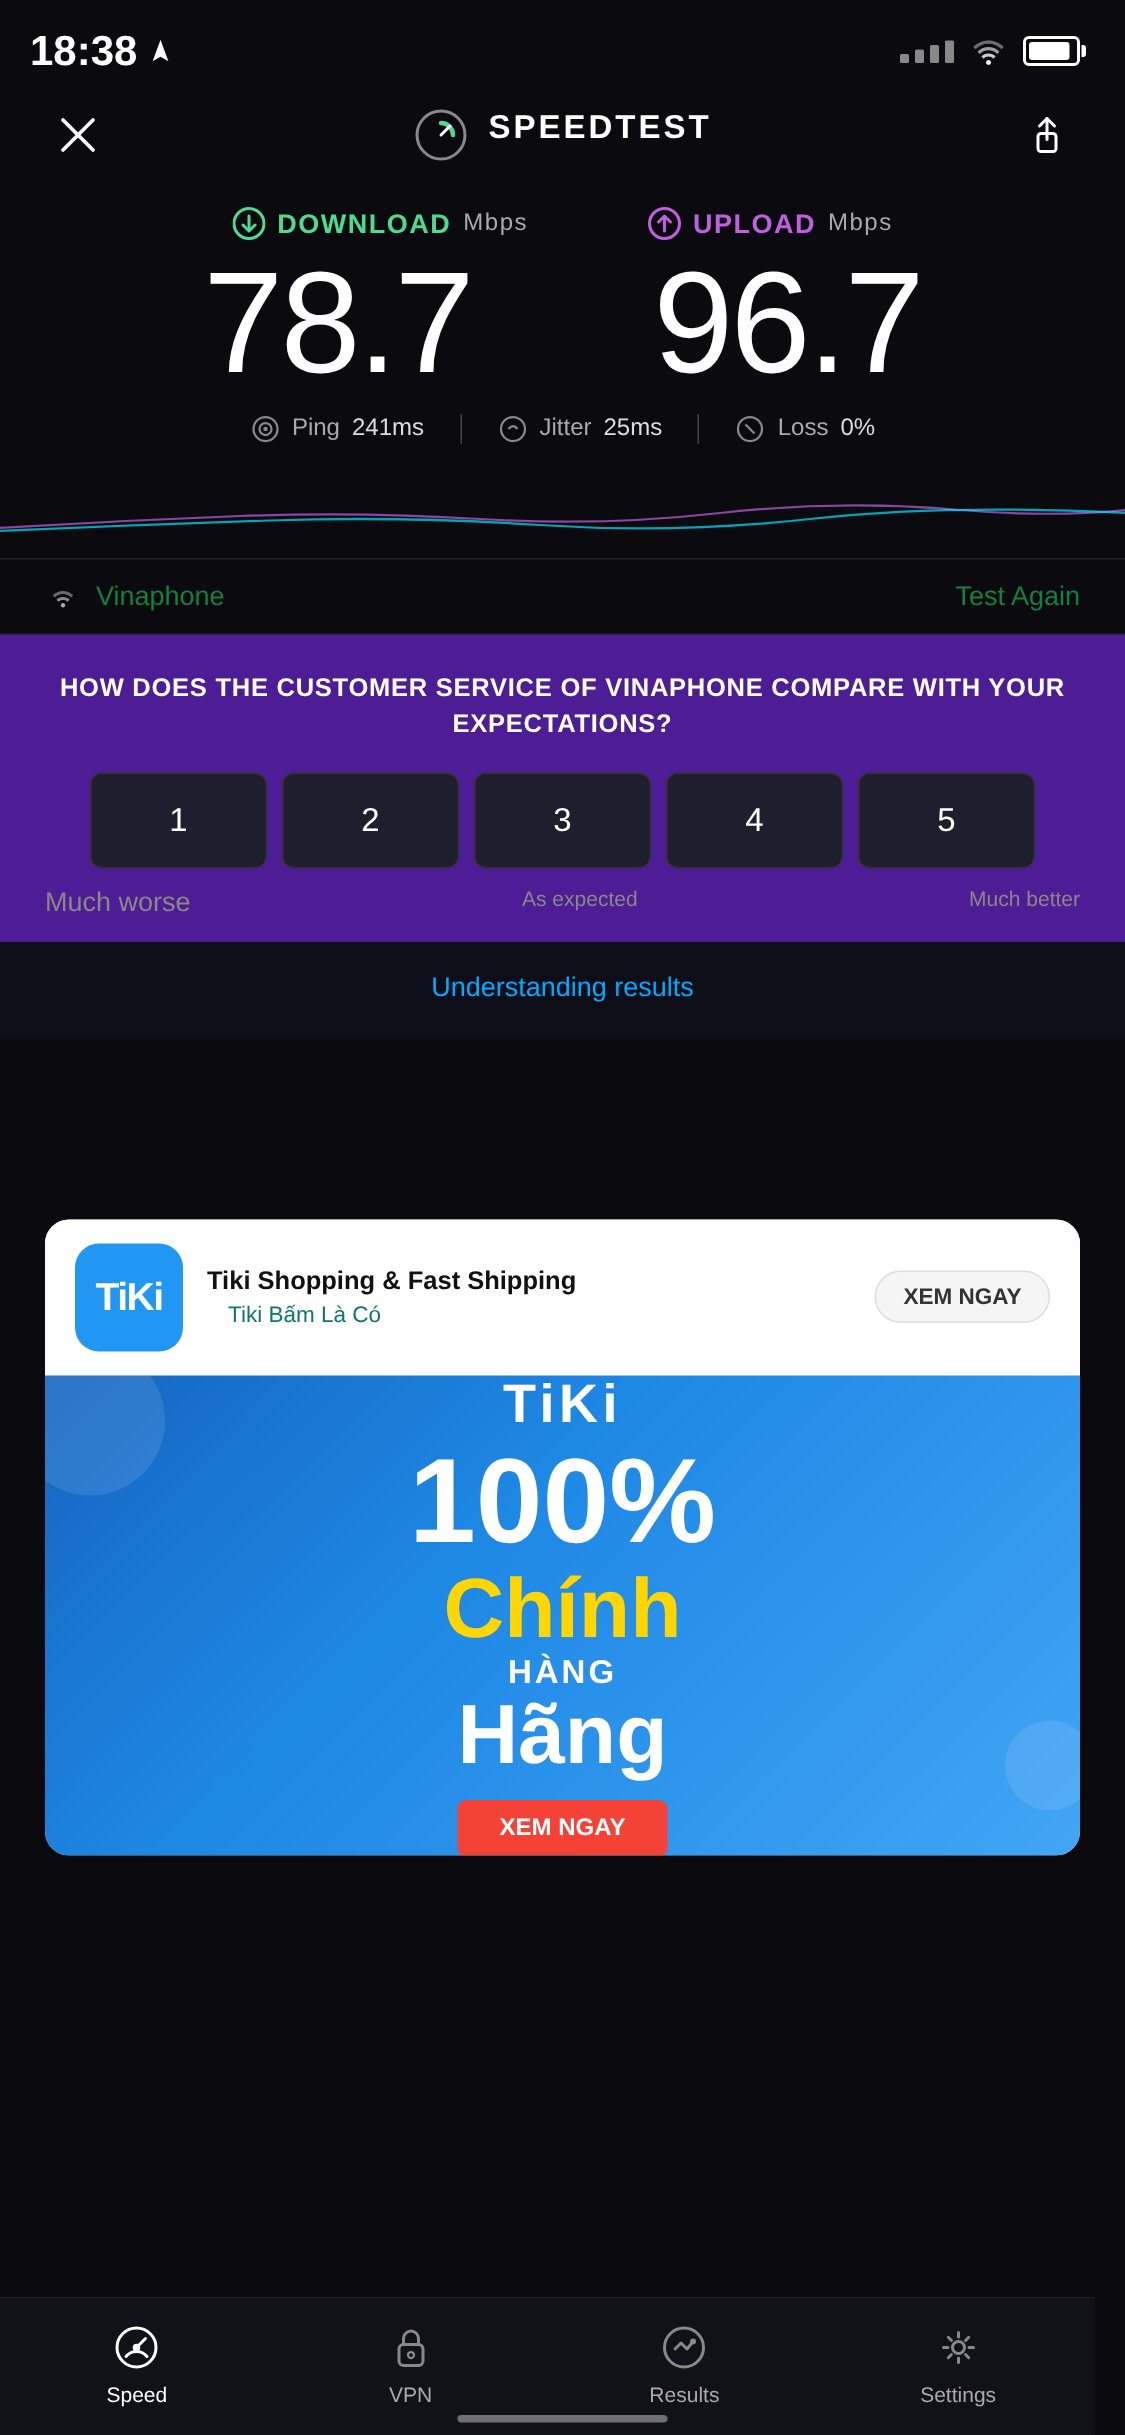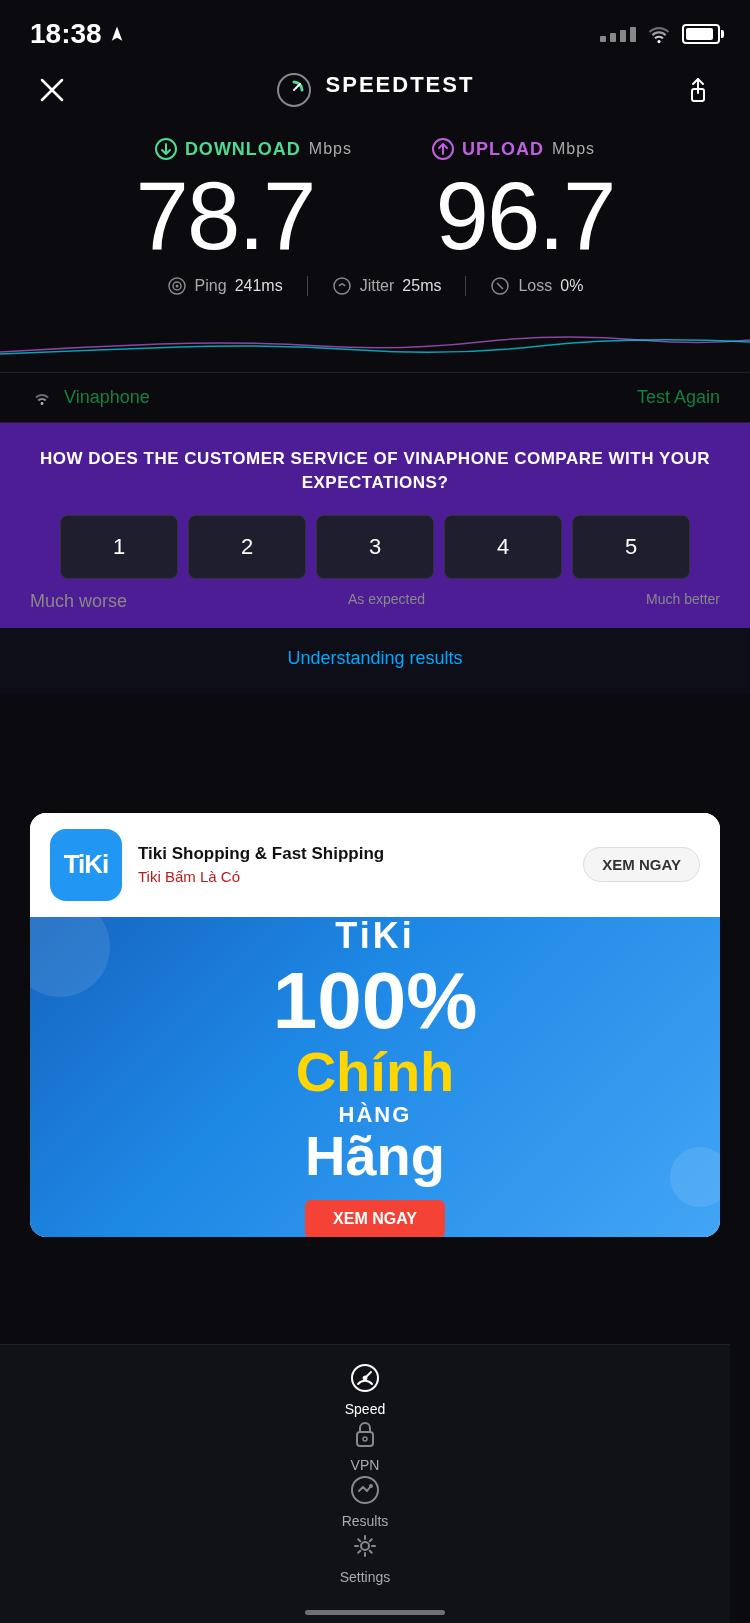--- a/index.html
+++ b/index.html
@@ -12,21 +12,21 @@
       color: #fff;
       position: relative;
       overflow-x: hidden;
     }
 
     
     .status-bar {
       display: flex;
       justify-content: space-between;
       align-items: center;
-      padding: 18px 30px 10px 30px;
+      padding: 18px 30px 10px 20px;
       height: 60px;
     }
     .status-time {
       font-size: 28px;
       font-weight: 700;
       color: #fff;
       letter-spacing: 0;
     }
     .status-icons {
       display: flex;
@@ -312,21 +312,22 @@
       flex: 1;
     }
     .ad-title {
       font-size: 17px;
       font-weight: 700;
       color: #111;
       margin-bottom: 4px;
     }
     .ad-subtitle {
       font-size: 15px;
-      color: #b91c1c;
+      color: #0f766e;
+      margin-left: 14px;
     }
     .ad-cta {
       background: #f5f5f5;
       border: 1px solid #ddd;
       border-radius: 20px;
       padding: 8px 18px;
       font-size: 15px;
       font-weight: 600;
       color: #333;
       cursor: pointer;
@@ -374,22 +375,21 @@
     .bottom-nav {
       position: fixed;
       bottom: 0;
       left: 0;
       width: 730px;
       background: #111118;
       border-top: 1px solid #222;
       display: flex;
       justify-content: space-around;
       align-items: center;
-      padding: 16px 0 38px 0;
-      flex-direction: column;
+      padding: 16px 0 19px 0;
     }
     .nav-item {
       display: flex;
       flex-direction: column;
       align-items: center;
       gap: 6px;
       cursor: pointer;
       min-width: 80px;
     }
     .nav-icon {

